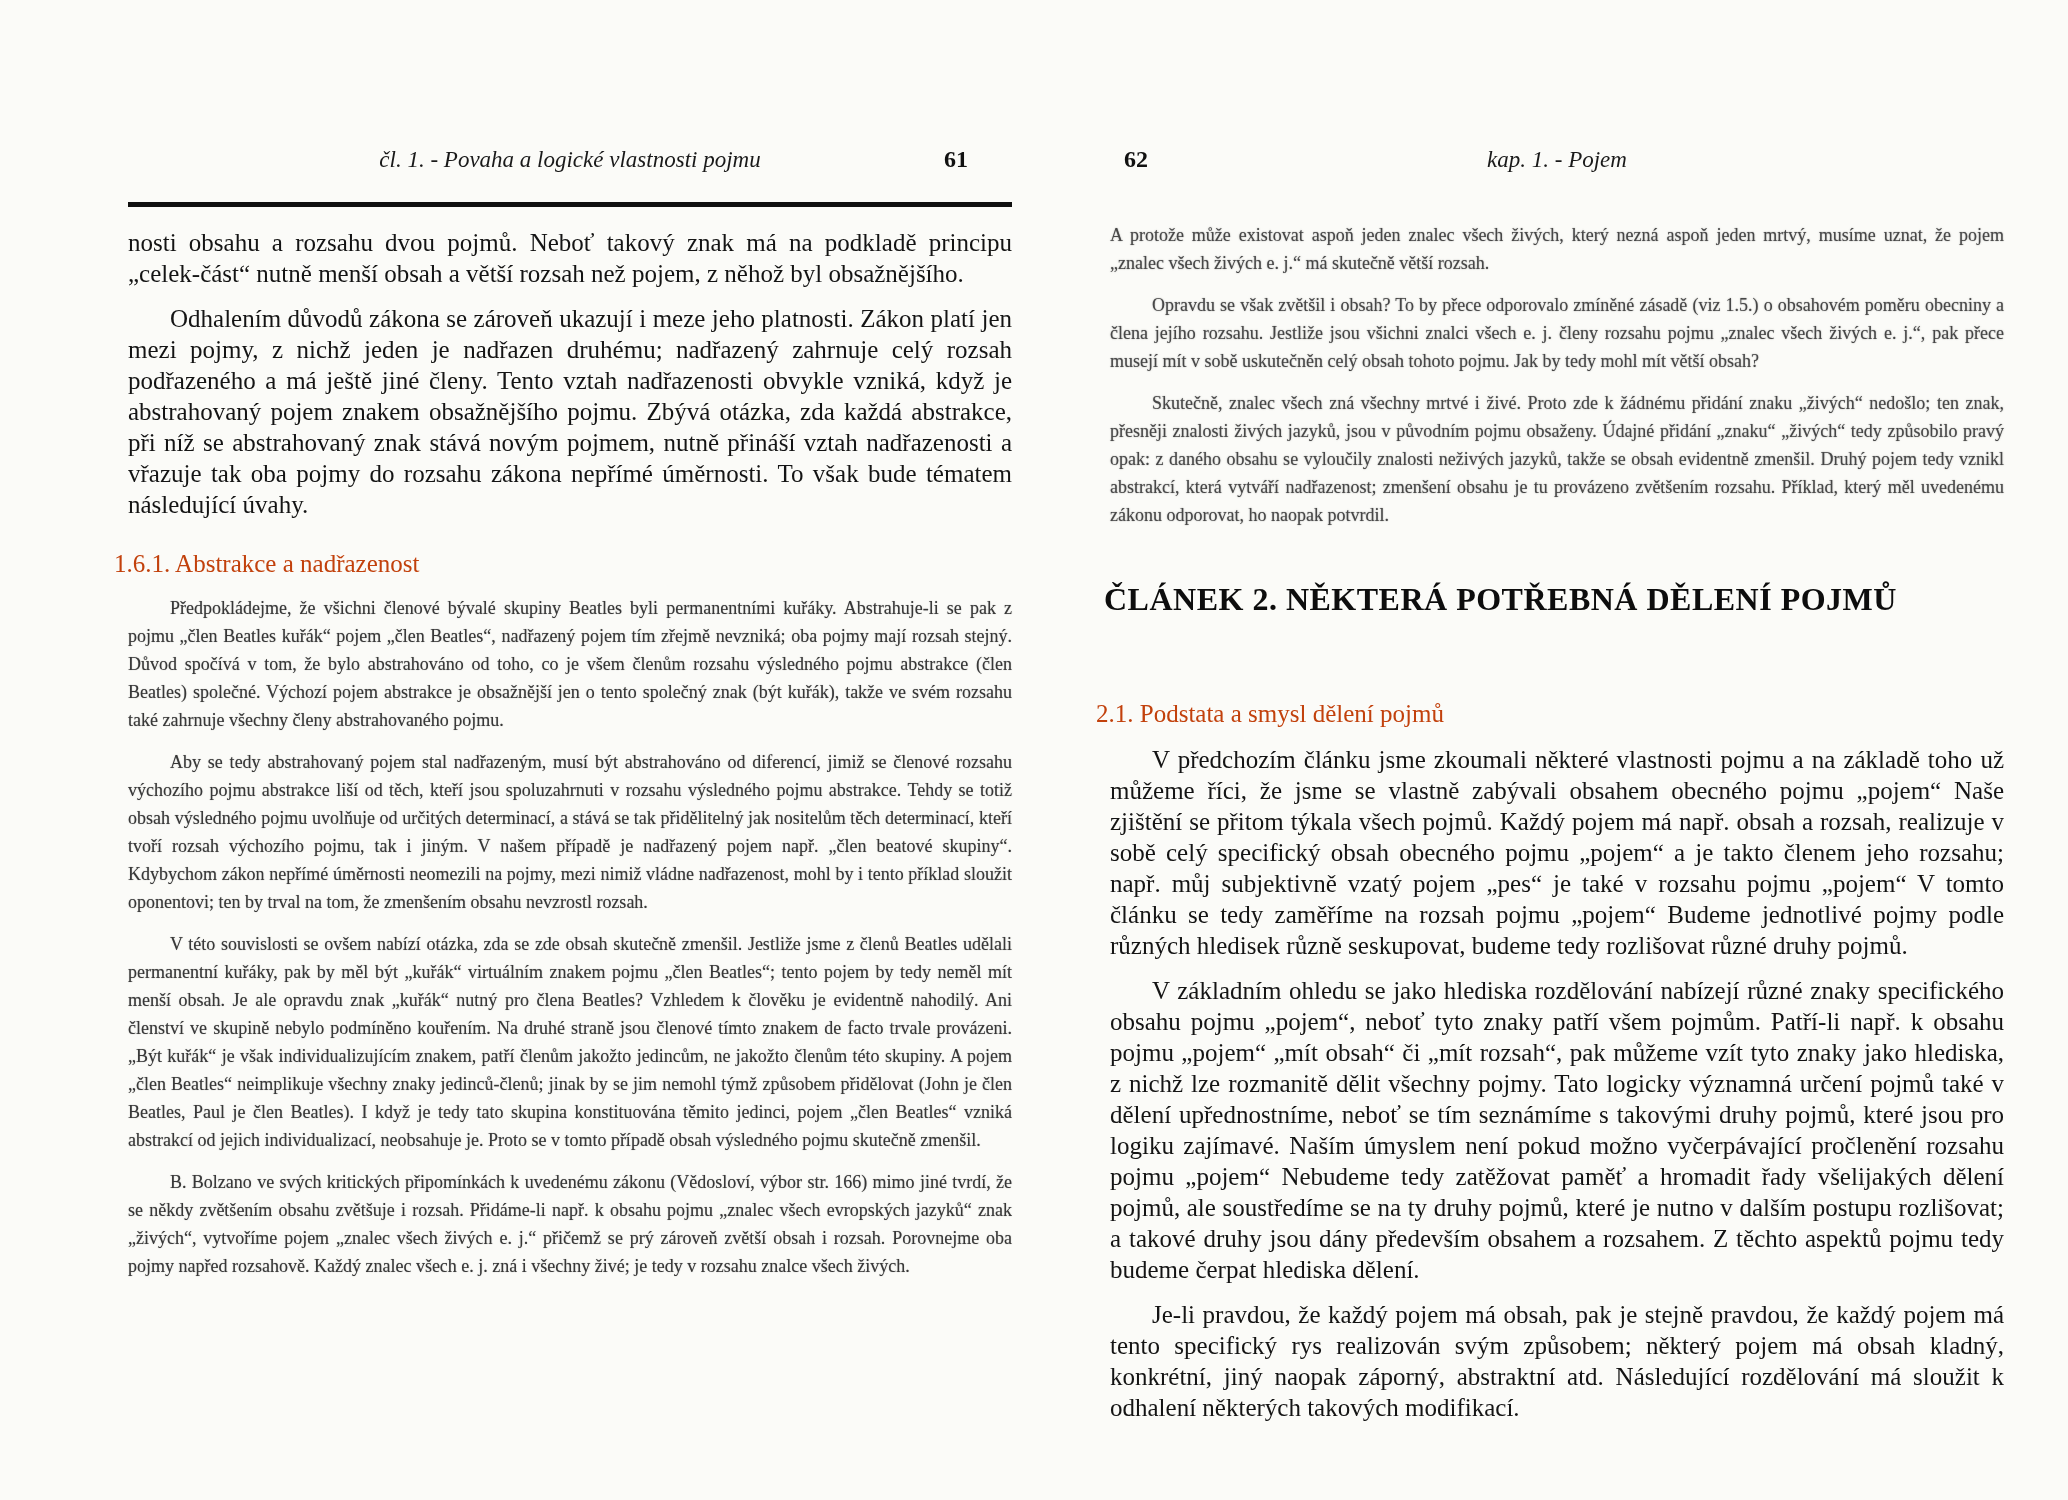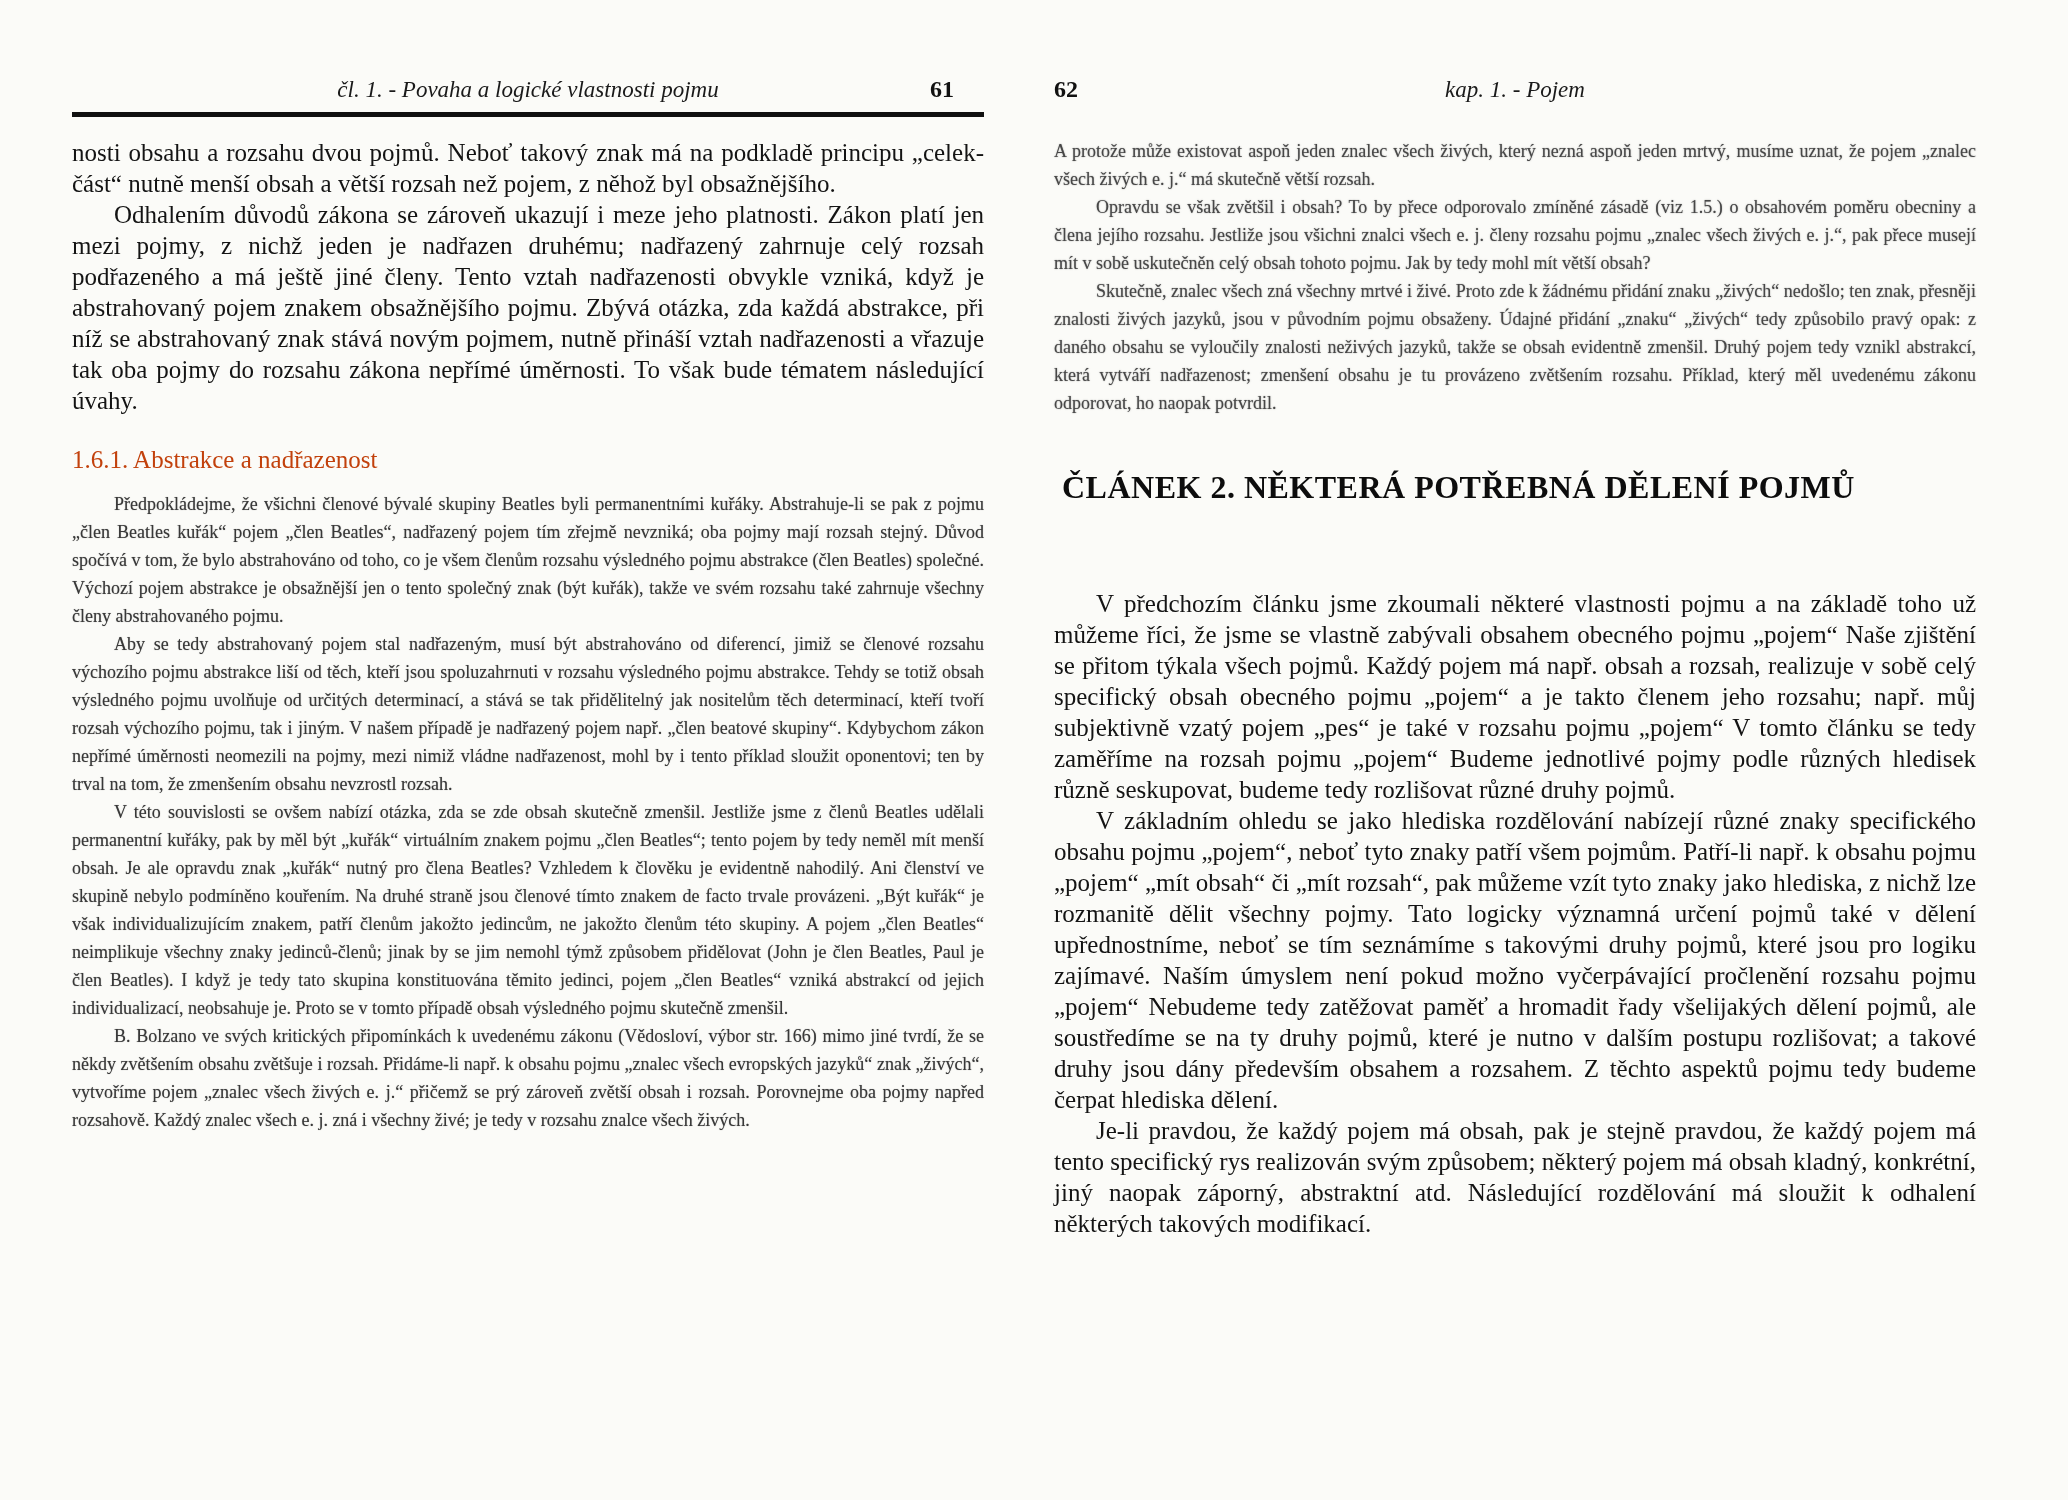--- a/index.html
+++ b/index.html
@@ -1,15 +1,15 @@
 <!DOCTYPE html>
 <html lang="cs"><head>
 <meta charset="utf-8">
 <style>
-  * { margin:0; padding:0; box-sizing:border-box; }
+  * { margin:14px; padding:0; box-sizing:border-box; }
   html, body { width:2068px; height:1500px; }
   body {
     background:#fbfbf8;
     font-family:"Liberation Serif","DejaVu Serif",serif;
     color:#141414;
     position:relative;
     overflow:hidden;
   }
   .page { position:absolute; top:75px; }
   .page-left  { left:72px;  width:912px; }
@@ -71,19 +71,20 @@
       <span class="rh-title">kap. 1. - Pojem</span>
       <span class="rh-num"></span>
     </header>
 
     <p class="para small faint">A protože může existovat aspoň jeden znalec všech živých, který nezná aspoň jeden mrtvý, musíme uznat, že pojem „znalec všech živých e. j.“ má skutečně větší rozsah.</p>
     <p class="para small faint indent">Opravdu se však zvětšil i obsah? To by přece odporovalo zmíněné zásadě (viz 1.5.) o obsahovém poměru obecniny a člena jejího rozsahu. Jestliže jsou všichni znalci všech e. j. členy rozsahu pojmu „znalec všech živých e. j.“, pak přece musejí mít v sobě uskutečněn celý obsah tohoto pojmu. Jak by tedy mohl mít větší obsah?</p>
     <p class="para small faint indent">Skutečně, znalec všech zná všechny mrtvé i živé. Proto zde k žádnému přidání znaku „živých“ nedošlo; ten znak, přesněji znalosti živých jazyků, jsou v původním pojmu obsaženy. Údajné přidání „znaku“ „živých“ tedy způsobilo pravý opak: z daného obsahu se vyloučily znalosti neživých jazyků, takže se obsah evidentně zmenšil. Druhý pojem tedy vznikl abstrakcí, která vytváří nadřazenost; zmenšení obsahu je tu provázeno zvětšením rozsahu. Příklad, který měl uvedenému zákonu odporovat, ho naopak potvrdil.</p>
 
     <h2 class="chapter-heading">ČLÁNEK 2. NĚKTERÁ POTŘEBNÁ DĚLENÍ POJMŮ</h2>
 
+    <h3 class="section-heading">2.1. Podstata a smysl dělení pojmů</h3>
 
     <p class="para indent">V předchozím článku jsme zkoumali některé vlastnosti pojmu a na základě toho už můžeme říci, že jsme se vlastně zabývali obsahem obecného pojmu „pojem“ Naše zjištění se přitom týkala všech pojmů. Každý pojem má např. obsah a rozsah, realizuje v sobě celý specifický obsah obecného pojmu „pojem“ a je takto členem jeho rozsahu; např. můj subjektivně vzatý pojem „pes“ je také v rozsahu pojmu „pojem“ V tomto článku se tedy zaměříme na rozsah pojmu „pojem“ Budeme jednotlivé pojmy podle různých hledisek různě seskupovat, budeme tedy rozlišovat různé druhy pojmů.</p>
     <p class="para indent">V základním ohledu se jako hlediska rozdělování nabízejí různé znaky specifického obsahu pojmu „pojem“, neboť tyto znaky patří všem pojmům. Patří-li např. k obsahu pojmu „pojem“ „mít obsah“ či „mít rozsah“, pak můžeme vzít tyto znaky jako hlediska, z nichž lze rozmanitě dělit všechny pojmy. Tato logicky významná určení pojmů také v dělení upřednostníme, neboť se tím seznámíme s takovými druhy pojmů, které jsou pro logiku zajímavé. Naším úmyslem není pokud možno vyčerpávající pročlenění rozsahu pojmu „pojem“ Nebudeme tedy zatěžovat paměť a hromadit řady všelijakých dělení pojmů, ale soustředíme se na ty druhy pojmů, které je nutno v dalším postupu rozlišovat; a takové druhy jsou dány především obsahem a rozsahem. Z těchto aspektů pojmu tedy budeme čerpat hlediska dělení.</p>
     <p class="para indent">Je-li pravdou, že každý pojem má obsah, pak je stejně pravdou, že každý pojem má tento specifický rys realizován svým způsobem; některý pojem má obsah kladný, konkrétní, jiný naopak záporný, abstraktní atd. Následující rozdělování má sloužit k odhalení některých takových modifikací.</p>
   </section>
 
 </div>
 
 </body></html>

